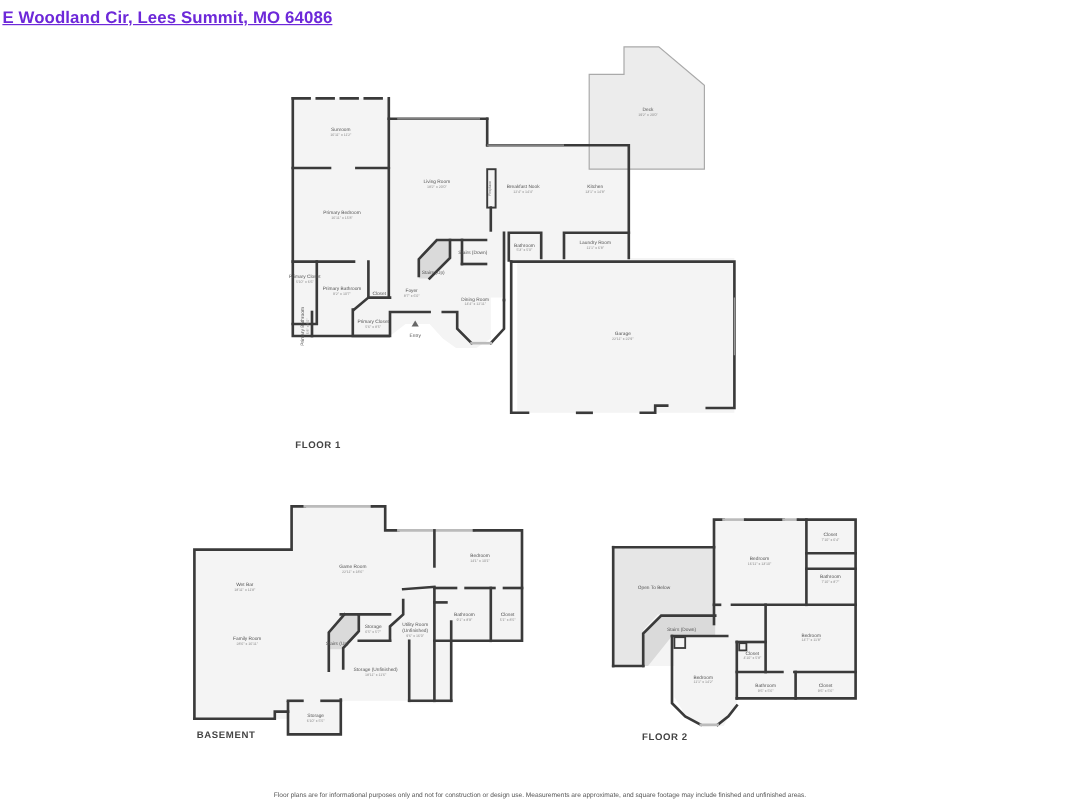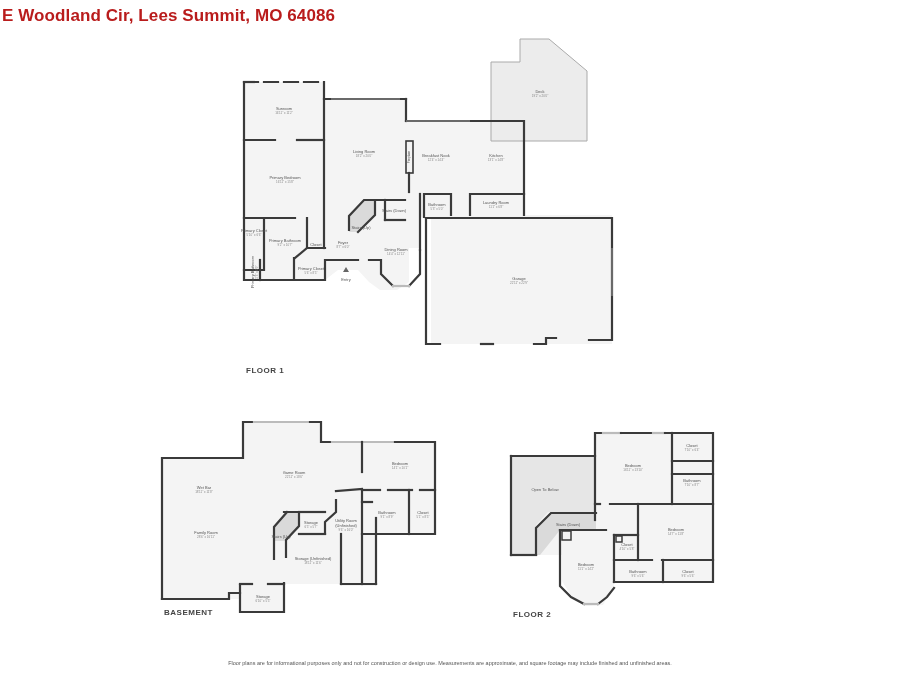--- a/index.html
+++ b/index.html
@@ -1,17 +1,17 @@
 <!DOCTYPE html>
 <html><head>
 <meta charset="utf-8">
 <style>
   html, body { margin:0; padding:0; background:#ffffff; }
   body { width:900px; height:675px; position:relative; overflow:hidden; font-family:"Liberation Sans", sans-serif; color:#333; }
-  .title { position:absolute; left:2px; top:6px; font-size:17px; font-weight:bold; color:#b91c1c; letter-spacing:0.1px; }
+  .title { position:absolute; left:2px; top:6px; font-size:14px; font-weight:bold; color:#6d28d9; letter-spacing:0.1px;text-decoration:underline; }
   svg.plan { position:absolute; left:0; top:0; }
   .floor-label { position:absolute; font-size:8px; font-weight:bold; color:#444; letter-spacing:0.5px; }
   .footer { position:absolute; left:0; width:900px; top:660px; text-align:center; font-size:5.5px; color:#555; }
   .room { position:absolute; text-align:center; transform:translate(-50%,-50%); white-space:nowrap; }
   .room .n { font-size:4px; color:#555; display:block; line-height:5px; }
   .room .d { font-size:3px; color:#888; display:block; line-height:4px; }
 </style>
 </head>
 <body>
 
@@ -299,15 +299,15 @@
     </div>
   <div class="room" style="left:638px;top:573px">
       <span class="n">Bathroom</span>
       <span class="d">9'6" x 5'6"</span>
     </div>
   <div class="room" style="left:688px;top:573px">
       <span class="n">Closet</span>
       <span class="d">9'6" x 5'6"</span>
     </div>
 </div>
-<div class="floor-label" style="left:513px;top:610px">FLOOR 2</div>
+<div class="floor-label" style="left:535px;top:610px">FLOOR 2</div>
 
 <div class="footer">Floor plans are for informational purposes only and not for construction or design use. Measurements are approximate, and square footage may include finished and unfinished areas.</div>
 
 </body></html>

